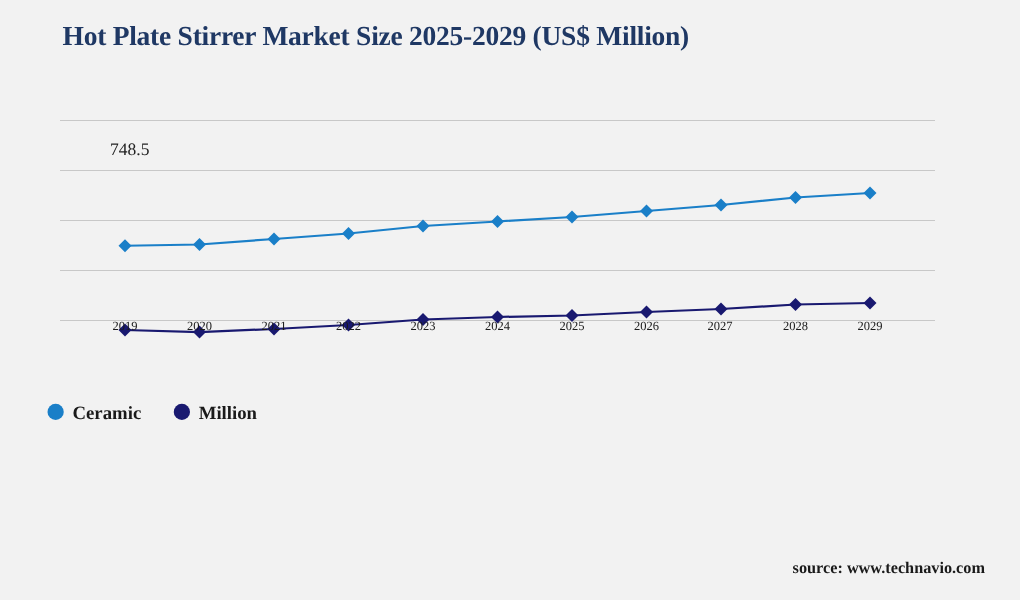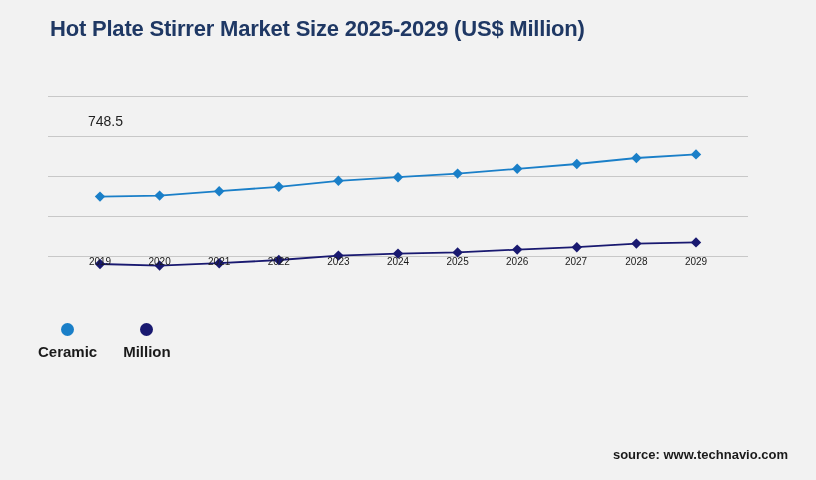--- a/index.html
+++ b/index.html
@@ -14,20 +14,21 @@
     font-family: "Liberation Sans", sans-serif;
     overflow: hidden;
     position: relative;
   }
 
   #chart-root {
     position: absolute;
     inset: 0;
     width: 816px;
     height: 480px;
+    font-family: Liberation Serif, serif;
   }
 
   
   #chart-title {
     position: absolute;
     left: 50px;
     top: 16px;
     font-size: 22px;
     font-weight: bold;
     color: #1F3864;
@@ -97,23 +98,22 @@
   #legend {
     position: absolute;
     left: 38px;
     top: 323px;
     display: flex;
     align-items: center;
     gap: 26px;
   }
   .legend-item {
     display: flex;
-    align-items: center;
+    align-items: flex-start;
     gap: 7px;
-    flex-direction: column;
   }
   .legend-swatch {
     width: 13px;
     height: 13px;
     border-radius: 50%;
     flex: 0 0 auto;
   }
   .legend-label {
     font-size: 15px;
     font-weight: bold;

